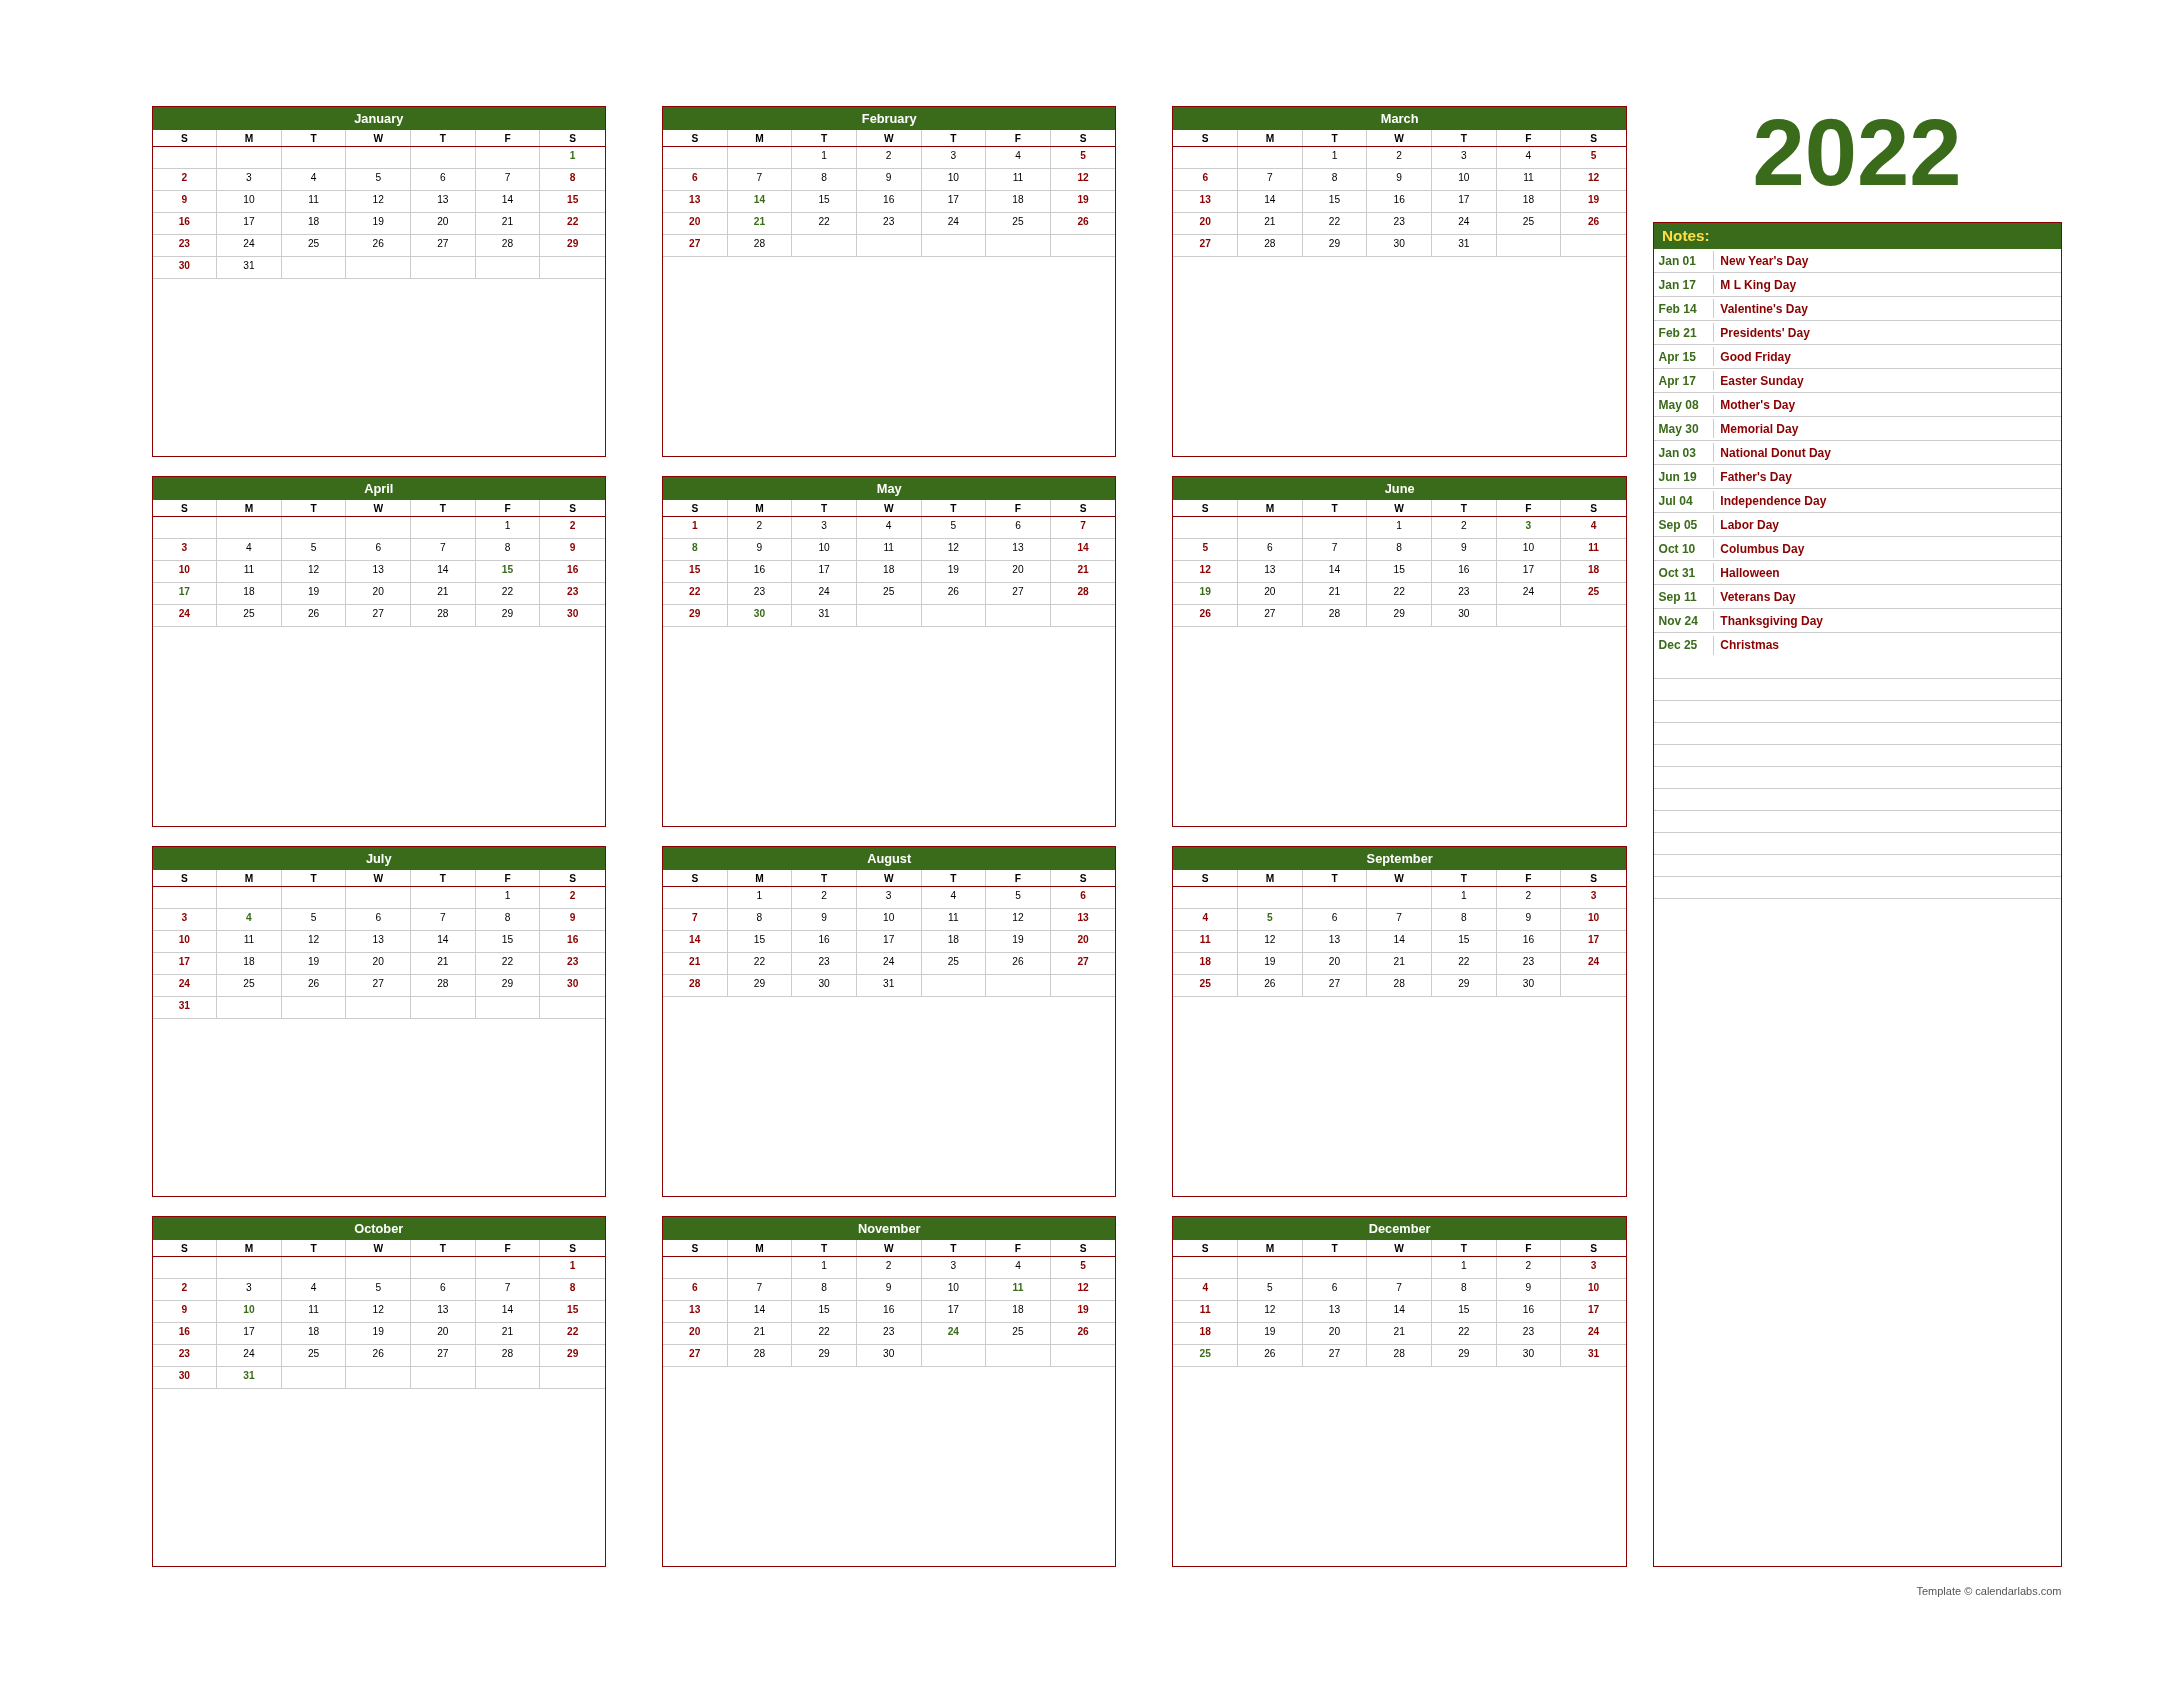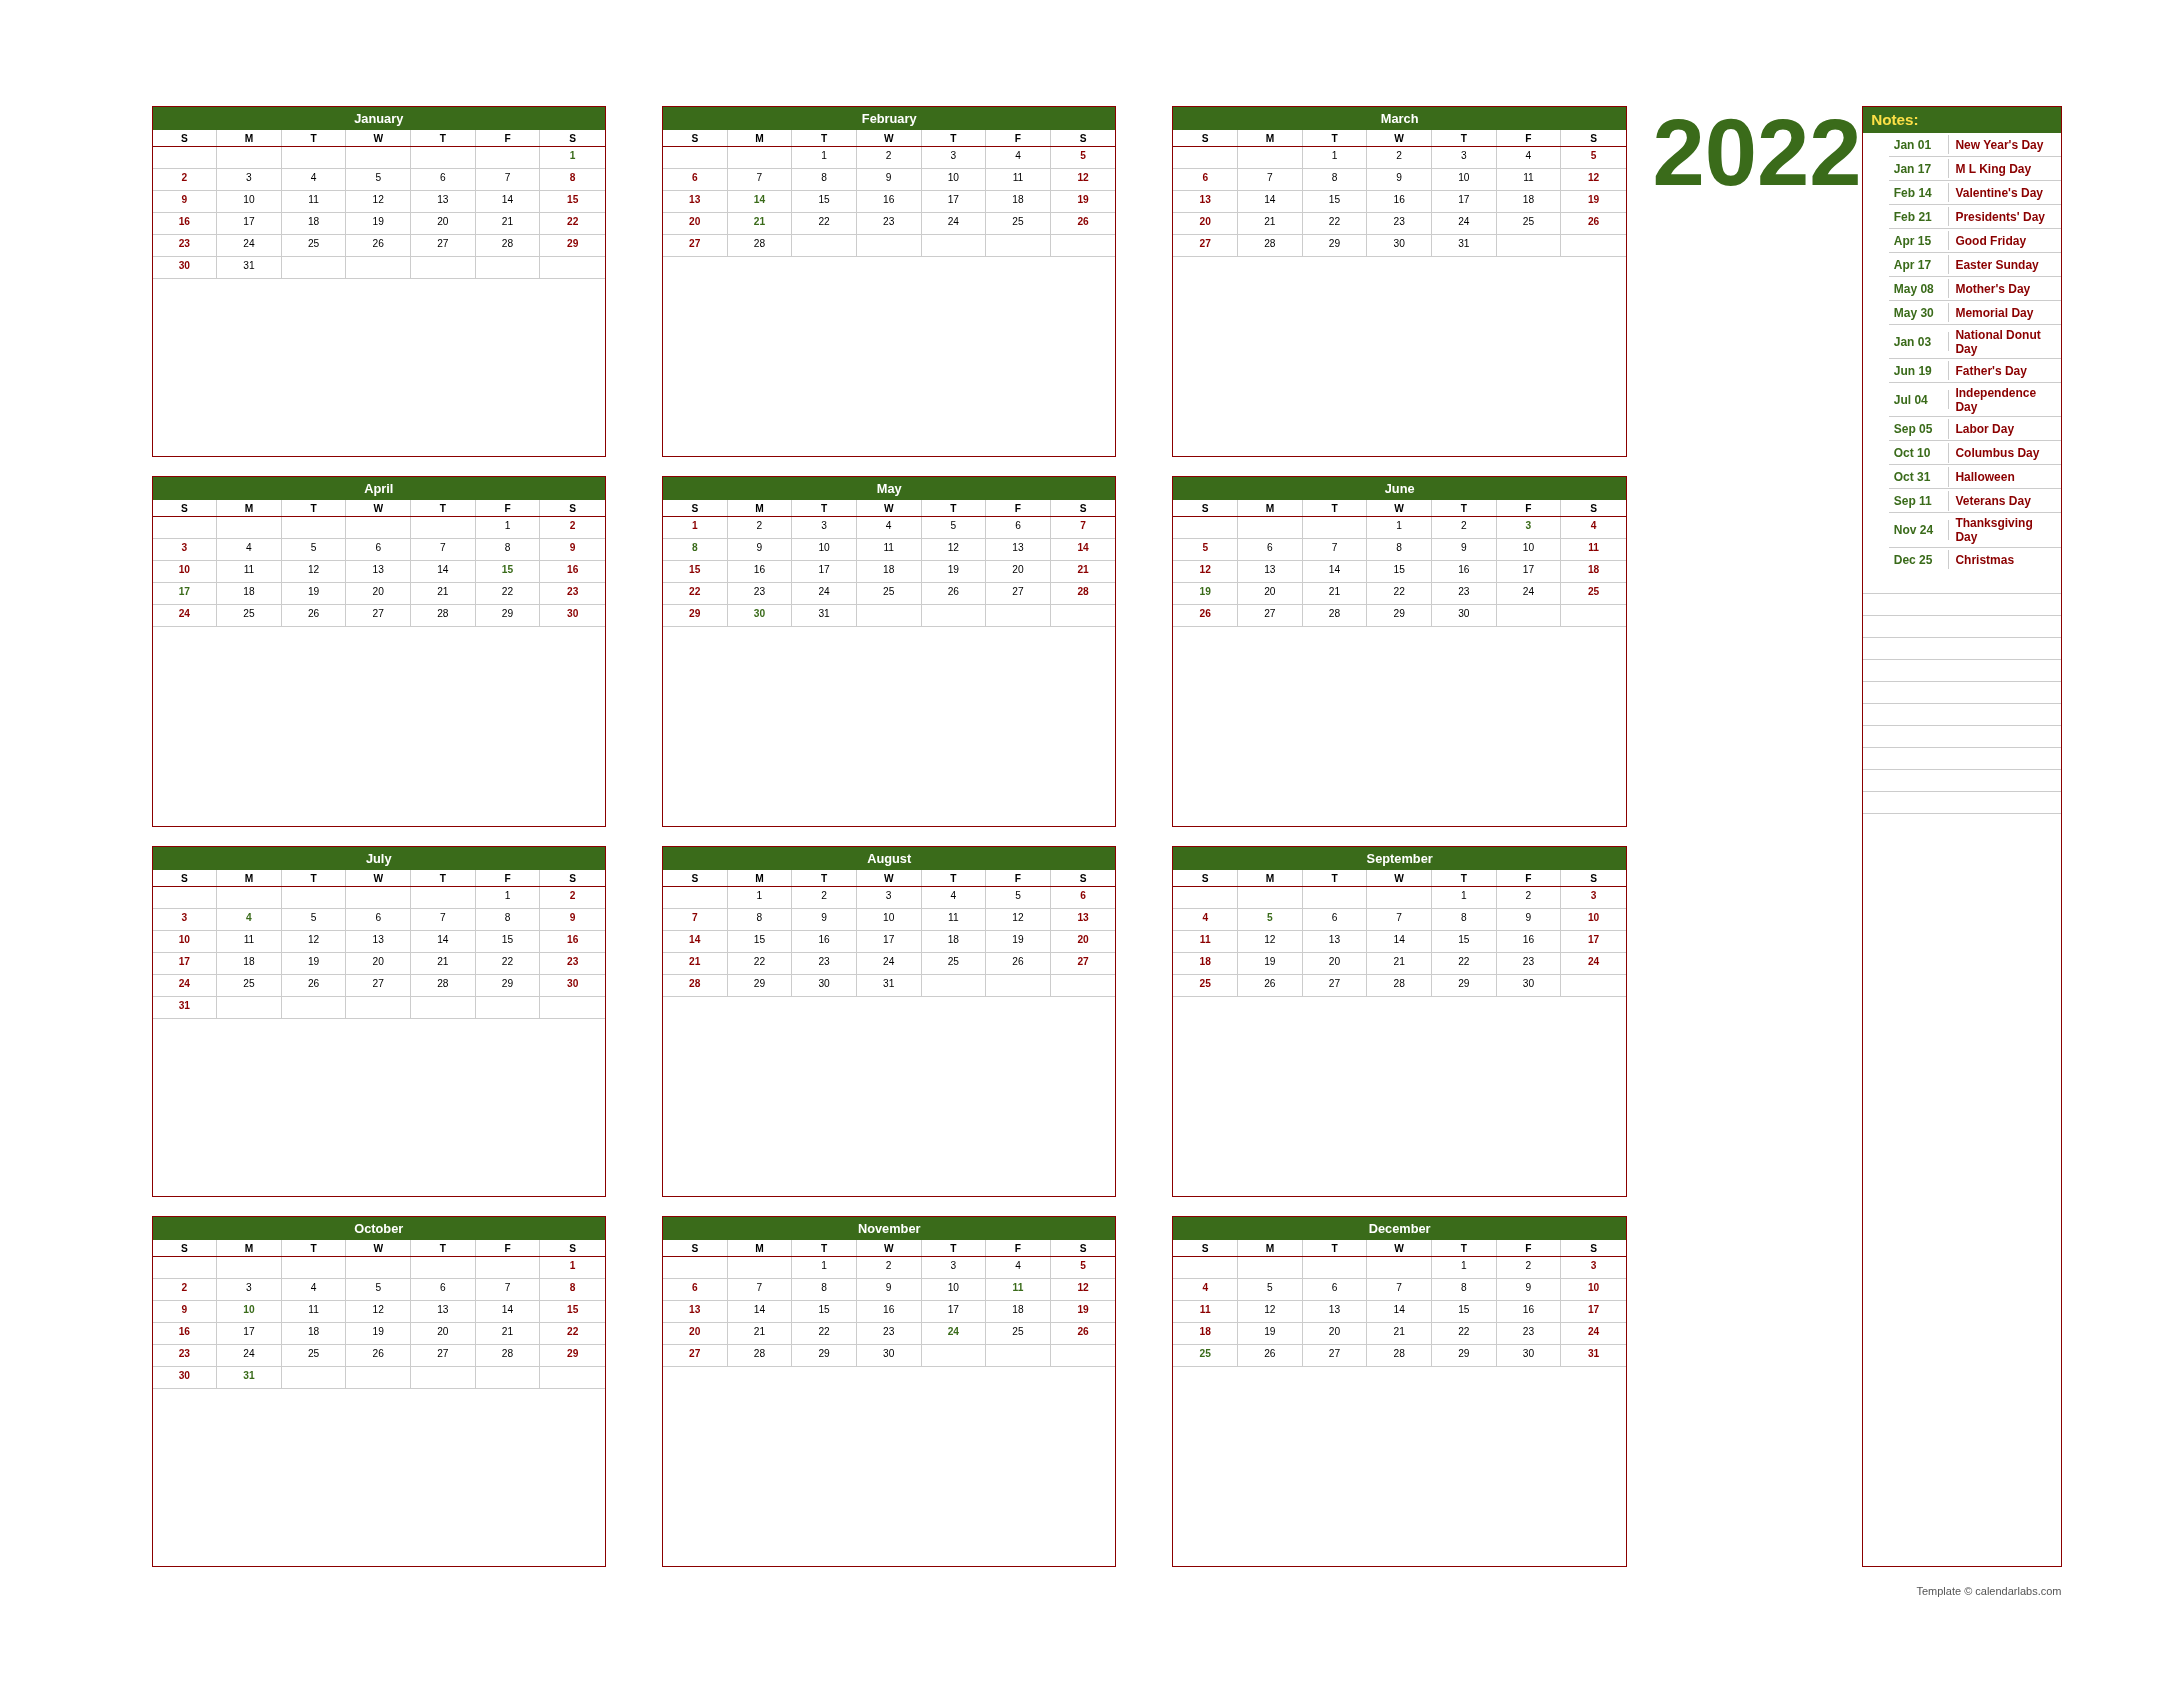--- a/index.html
+++ b/index.html
@@ -29,22 +29,22 @@
     .calendars-grid {
       display: grid;
       grid-template-columns: repeat(3, 1fr);
       grid-template-rows: repeat(4, 1fr);
       gap: 19px 24px;
       flex: 1;
     }
     .right-panel {
       width: 409px;
       display: flex;
-      flex-direction: row;
-      gap: 0;
+      flex-direction: column;
+      gap: 7px;
       justify-content: center;
     }
     .year-title {
       font-size: 94px;
       font-weight: 900;
       color: #3a6b1a;
       text-align: center;
       line-height: 1;
       margin-bottom: 15.3px;
       font-family: Arial Black, Arial, sans-serif;
@@ -59,21 +59,20 @@
       font-size: 15.3px;
       font-weight: bold;
       padding: 4.3px 8.5px;
     }
     .holiday-row {
       display: grid;
       grid-template-columns: 60px 1fr;
       border-bottom: 0.9px solid #ccc;
       min-height: 24px;
       align-items: center;
-      margin-left: 26px;
     }
     .holiday-row:last-child { border-bottom: none; }
     .holiday-date {
       color: #3a6b1a;
       font-size: 12px;
       font-weight: bold;
       padding: 2.6px 5.1px;
       border-right: 0.9px solid #ccc;
     }
     .holiday-name {

